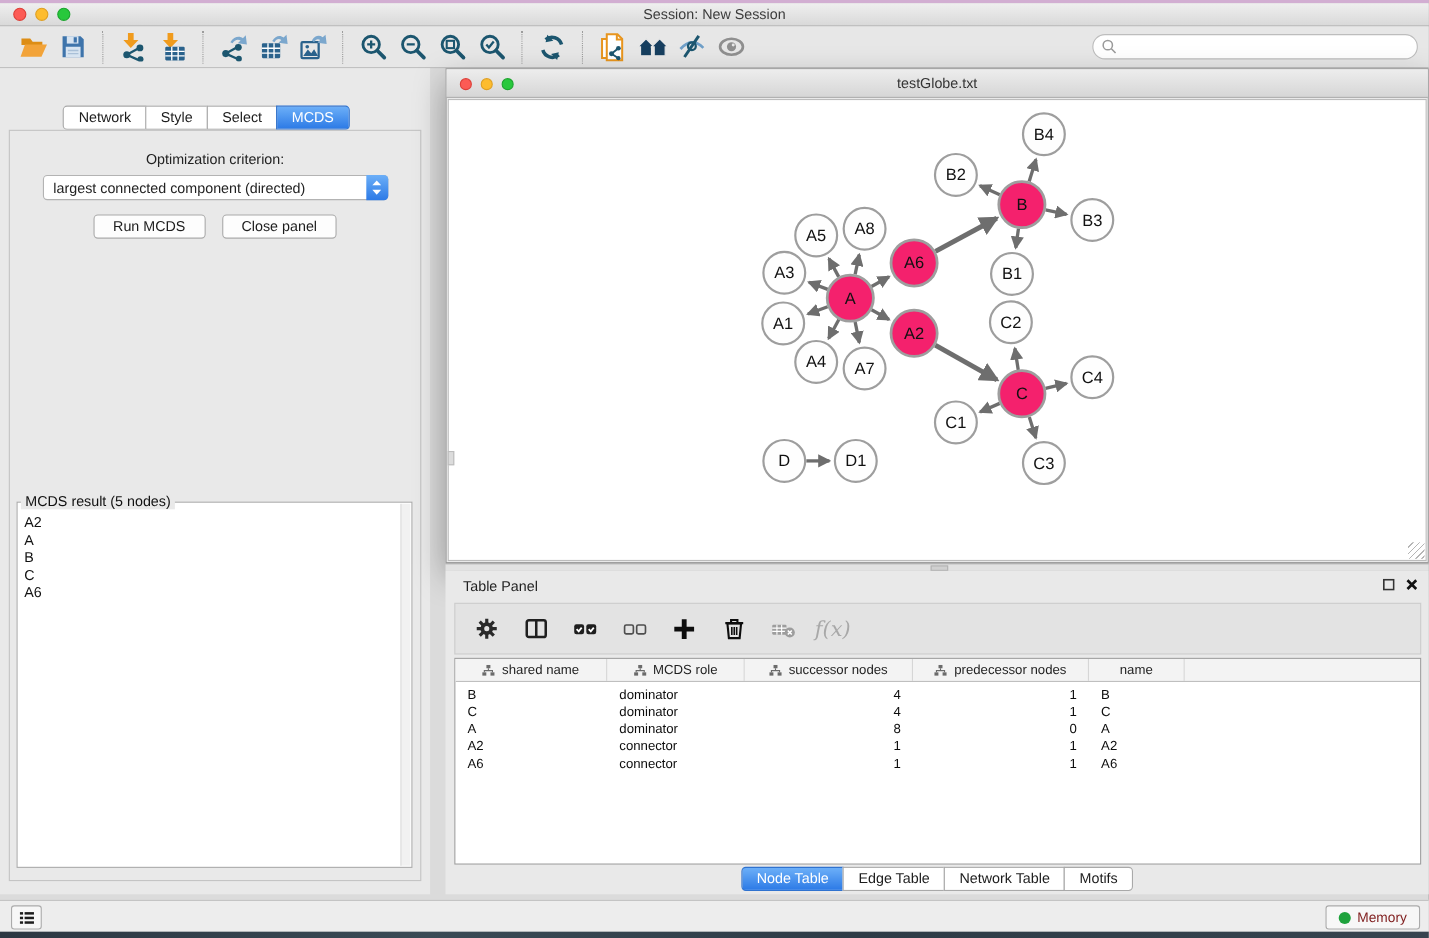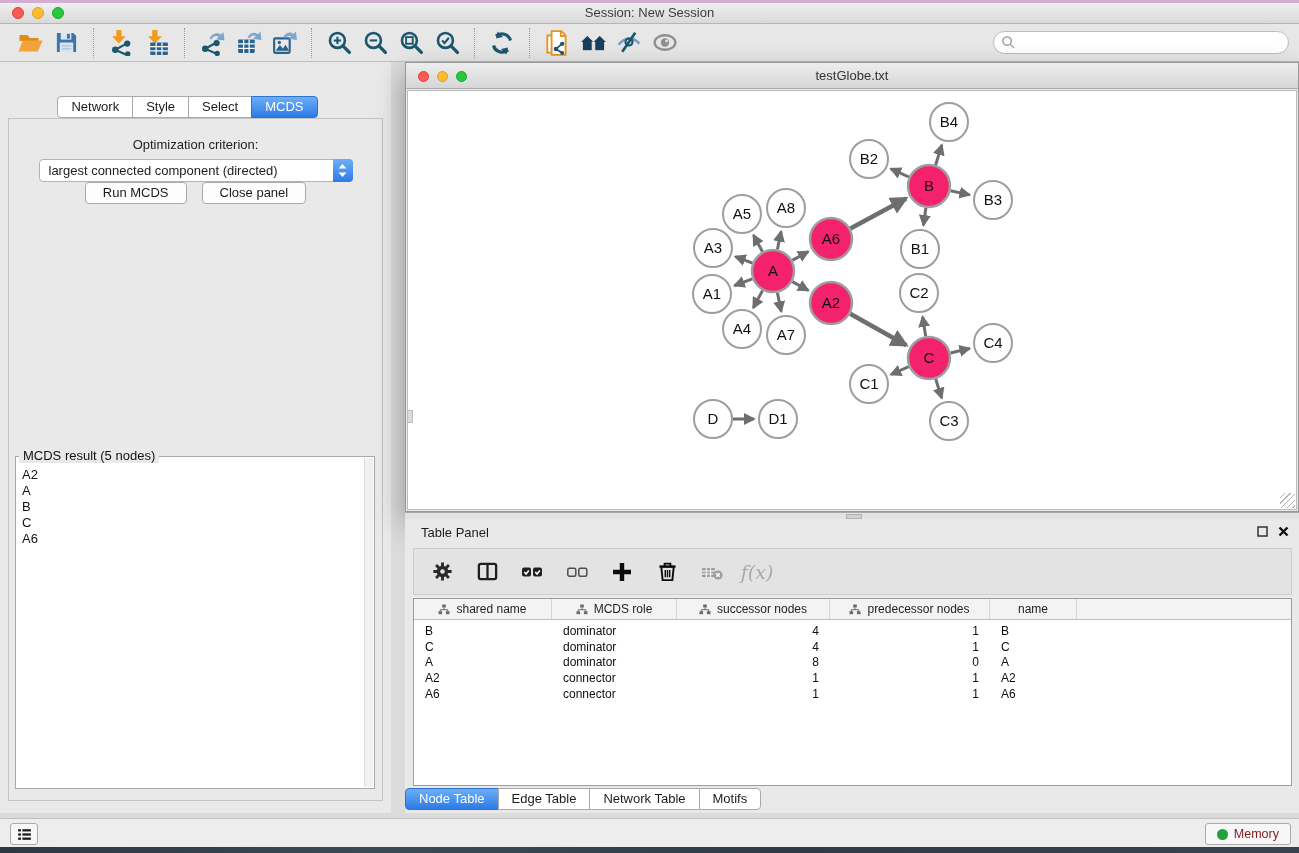--- a/index.html
+++ b/index.html
@@ -51,21 +51,21 @@
   .opt-label { text-align:center; margin-top:18px; font-size:13px; }
   .dropdown {
     width:314px; height:23px; margin:7px auto 0 auto; background:#fff;
     border:1px solid #b3b3b3; border-radius:4px; display:flex; align-items:center; position:relative;
   }
   .dropdown .val { flex:1; padding-left:9px; font-size:13px; }
   .dropdown .stepper {
     width:20px; height:23px; margin:-1px -1px -1px 0; border-radius:0 4px 4px 0;
     background:linear-gradient(#6caff8,#2c7ae6); display:flex; align-items:center; justify-content:center;
   }
-  .btn-row { display:flex; justify-content:center; gap:15px; }
+  .btn-row { display:flex; justify-content:center; gap:15px; margin-top:13px; }
   .btn {
     height:22px; line-height:20px; padding:0 17px; background:#fdfdfd;
     border:1px solid #aaa; border-radius:4px; font-size:13px; color:#1c1c1c;
   }
   .result-box { position:absolute; left:6px; right:7px; top:337px; bottom:11px; border:1px solid #a9a9a9; background:#fff; }
   .result-legend {
     position:absolute; top:-9px; left:3px; background:#e9e9e9; padding:0 4px; font-size:13px; color:#111;
   }
   .result-list { list-style:none; margin:0; padding:10px 0 0 6px; font-size:13px; color:#111; }
   .result-list li { height:16px; line-height:16px; }
@@ -103,21 +103,21 @@
     position:absolute; top:79px; left:8px; right:7px; height:188px;
     background:#fff; border:1px solid #9d9d9d; overflow:hidden; font-size:12px;
   }
   .thead { display:flex; height:21px; background:#f3f3f3; border-bottom:1px solid #bfbfbf; }
   .th { display:flex; align-items:center; justify-content:center; gap:6px; border-right:1px solid #d6d6d6; color:#1f1f1f; }
   .th.filler { flex:1; border-right:none; }
   .tr { display:flex; height:15.8px; align-items:center; color:#0d0d0d; }
   .td { padding:0 11px; overflow:hidden; white-space:nowrap; }
   .td.r { text-align:right; }
   .tbody { padding-top:3px; }
-  .tp-tabs { position:absolute; top:269px; left:0; right:0; display:flex; justify-content:flex-start; }
+  .tp-tabs { position:absolute; top:269px; left:0; right:0; display:flex; justify-content:center; }
   
   .statusbar { position:absolute; left:0; top:818px; width:100%; height:29px; background:#ededed; border-top:1px solid #bfbfbf; }
   .list-btn {
     position:absolute; left:10px; top:4px; width:28px; height:22px;
     background:#f7f7f7; border:1px solid #ababab; border-radius:3px;
     display:flex; align-items:center; justify-content:center;
   }
   .mem-btn {
     position:absolute; right:8px; top:4px; height:22px; padding:0 11px;
     background:#f7f7f7; border:1px solid #ababab; border-radius:3px;

